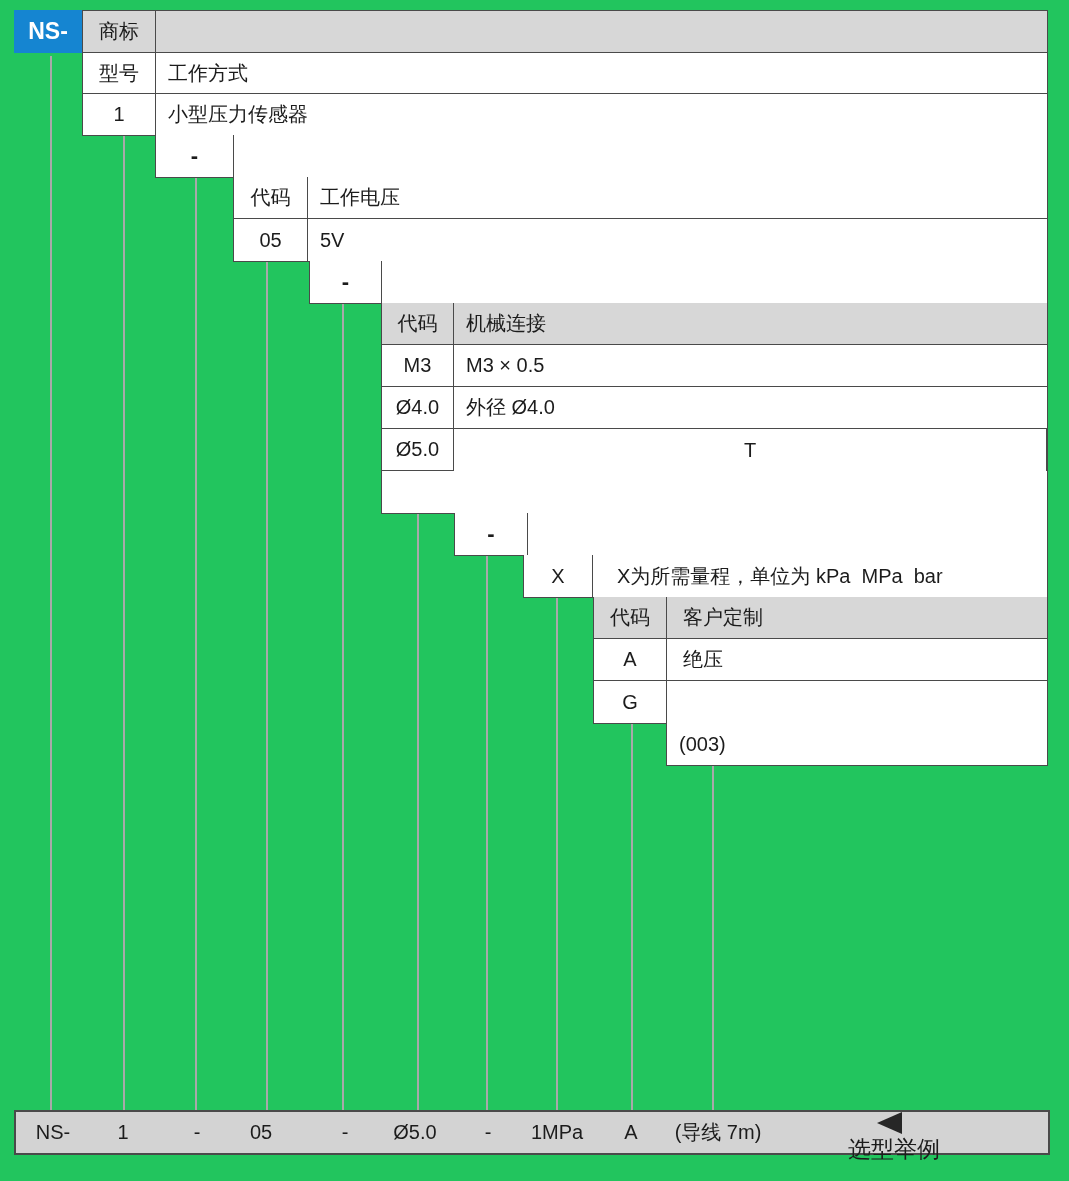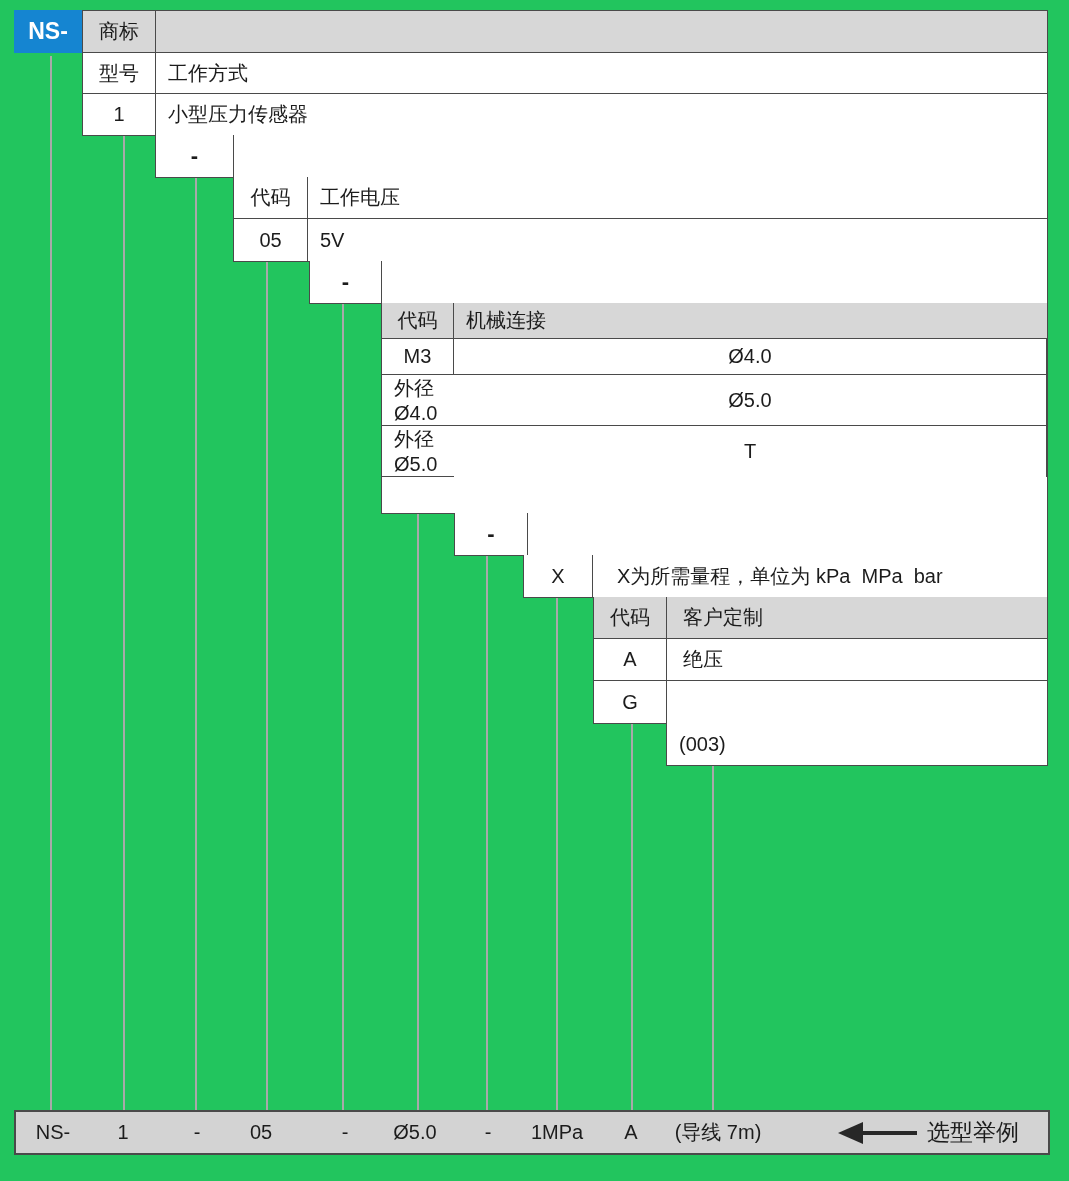--- a/index.html
+++ b/index.html
@@ -23,21 +23,21 @@
            display:flex; align-items:center; justify-content:center;
            font-weight:bold; font-size:22px; }
   .pre  { white-space:pre; }
   .brandbox { position:absolute; box-sizing:border-box; background:var(--brand_blue,#1585d1);
               color:#fff; font-weight:bold; font-size:23px;
               display:flex; align-items:center; justify-content:center; }
   .example { background:var(--example_gray,#d3d3d3); border:2px solid var(--table_border,#4a4a4a); }
   .ex   { position:absolute; top:0; height:100%; width:80px;
           display:flex; align-items:center; justify-content:center; }
   .arrowgrp { position:absolute; left:822px; top:0; height:100%;
-              display:flex; align-items:center; }
+              display:flex; align-items:center;flex-direction:column; }
   .arrowhead { width:0; height:0; border-top:11px solid transparent;
                border-bottom:11px solid transparent; border-right:25px solid #272727; }
   .arrowbar  { width:54px; height:4px; background:#272727; }
   .arrowlabel{ margin-left:10px; font-size:23px; }
 </style>
 </head>
 <body>
 
 <div class="page">
 
@@ -77,24 +77,24 @@
   </div>
 
   <div class="blk dashrow" style="left:309px;top:261px;width:739px;height:43px;">
     <div class="dcell" style="width:72px">-</div>
   </div>
 
   <div class="blk tbl" style="left:381px;top:303px;width:667px;height:211px;grid-template-columns:72px 1fr;grid-template-rows:repeat(5,1fr);">
     <div class="c bb hd">代码</div>
     <div class="v bb hd">机械连接</div>
     <div class="c bb">M3</div>
+    <div class="v bb">M3 × 0.5</div>
     <div class="c bb">Ø4.0</div>
     <div class="v bb">外径 Ø4.0</div>
     <div class="c bb">Ø5.0</div>
-    <div class="v bb">外径 Ø5.0</div>
     <div class="c">T</div>
   </div>
 
   <div class="blk dashrow" style="left:454px;top:513px;width:594px;height:43px;">
     <div class="dcell" style="width:73px">-</div>
   </div>
 
   <div class="blk tbl" style="left:523px;top:555px;width:525px;height:43px;grid-template-columns:69px 1fr;grid-template-rows:1fr;">
     <div class="c">X</div>
     <div class="v pre" style="padding-left:24px">X为所需量程，单位为 kPa  MPa  bar</div>

